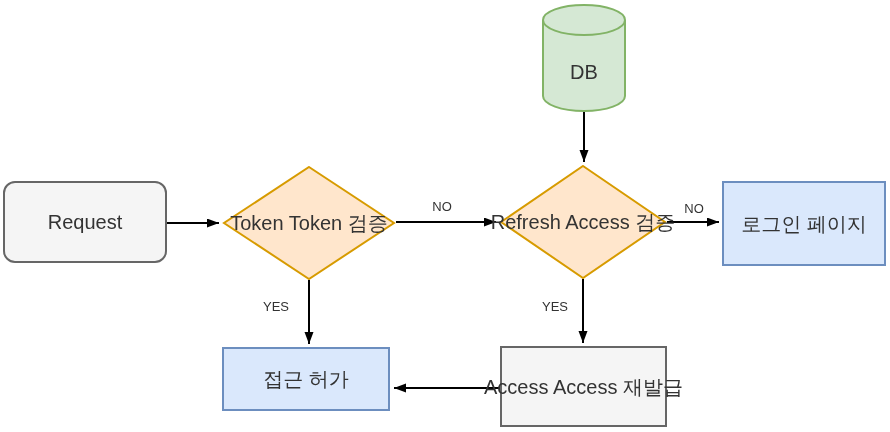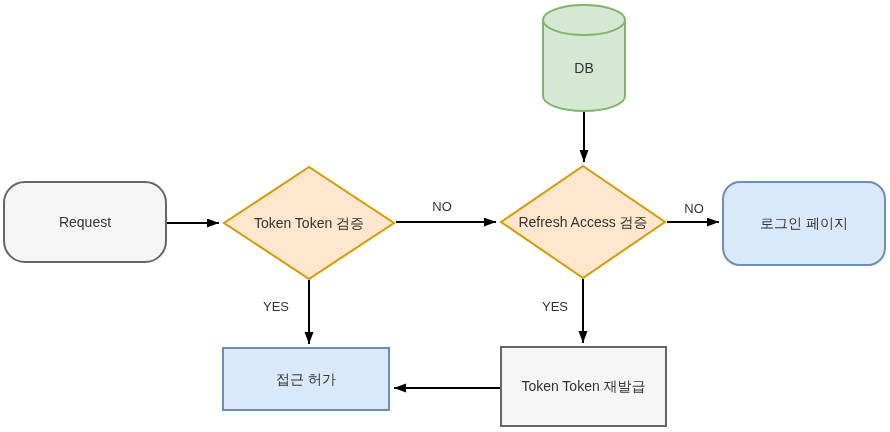--- a/index.html
+++ b/index.html
@@ -10,23 +10,23 @@
     --arrow-color:#000000; --text-color:#333333; --canvas-bg:#ffffff;
   }
   html,body{margin:0;padding:0;background:#fff;}
   #canvas{
     position:relative; width:890px; height:432px; overflow:hidden;
     background:var(--canvas-bg);
     font-family:"Liberation Sans","DejaVu Sans",sans-serif;
     color:var(--text-color);
   }
   .node{position:absolute; box-sizing:border-box; display:flex; align-items:center; justify-content:center;}
-  .node .label{font-size:14px; line-height:1.2; text-align:center; white-space:nowrap; z-index:2;}
+  .node .label{font-size:20px; line-height:1.2; text-align:center; white-space:nowrap; z-index:2;}
   .proc-rounded{
-    background:var(--process-fill); border:2px solid var(--process-border); border-radius:22px;
+    background:var(--process-fill); border:2px solid var(--process-border); border-radius:12px;
   }
   .proc-plain{
     background:var(--process-fill); border:2px solid var(--process-border);
   }
   .page-box{
     background:var(--page-fill); border:2px solid var(--page-border);
   }
   .shape-svg{position:absolute; left:0; top:0; width:100%; height:100%; z-index:1;}
   .diamond polygon{fill:var(--decision-fill); stroke:var(--decision-border); stroke-width:2;}
   .cyl-body{fill:var(--db-fill); stroke:var(--db-border); stroke-width:2;}
@@ -80,30 +80,30 @@
     <span class="label db-label-pos">DB</span>
   </div>
 
   <div class="node diamond" style="left:499px; top:165px; width:168px; height:114px;">
     <svg class="shape-svg" viewBox="0 0 168 114" preserveAspectRatio="none">
       <polygon points="84,1 166,57 84,113 2,57"></polygon>
     </svg>
     <span class="label">Refresh Access 검증</span>
   </div>
 
-  <div class="node page-box" style="left:722px; top:181px; width:164px; height:85px;border-radius:18px;">
+  <div class="node page-box" style="left:722px; top:181px; width:164px; height:85px;">
     <span class="label">로그인 페이지</span>
   </div>
 
   <div class="node page-box" style="left:222px; top:347px; width:168px; height:64px;">
     <span class="label">접근 허가</span>
   </div>
 
   <div class="node proc-plain" style="left:500px; top:346px; width:167px; height:81px;">
-    <span class="label">Token Token 재발급</span>
+    <span class="label">Access Access 재발급</span>
   </div>
 
   <div class="edge-label" style="left:442px; top:206px;">NO</div>
   <div class="edge-label" style="left:694px; top:208px;">NO</div>
   <div class="edge-label" style="left:276px; top:306px;">YES</div>
   <div class="edge-label" style="left:555px; top:306px;">YES</div>
 
 </div>
 
 </body></html>

